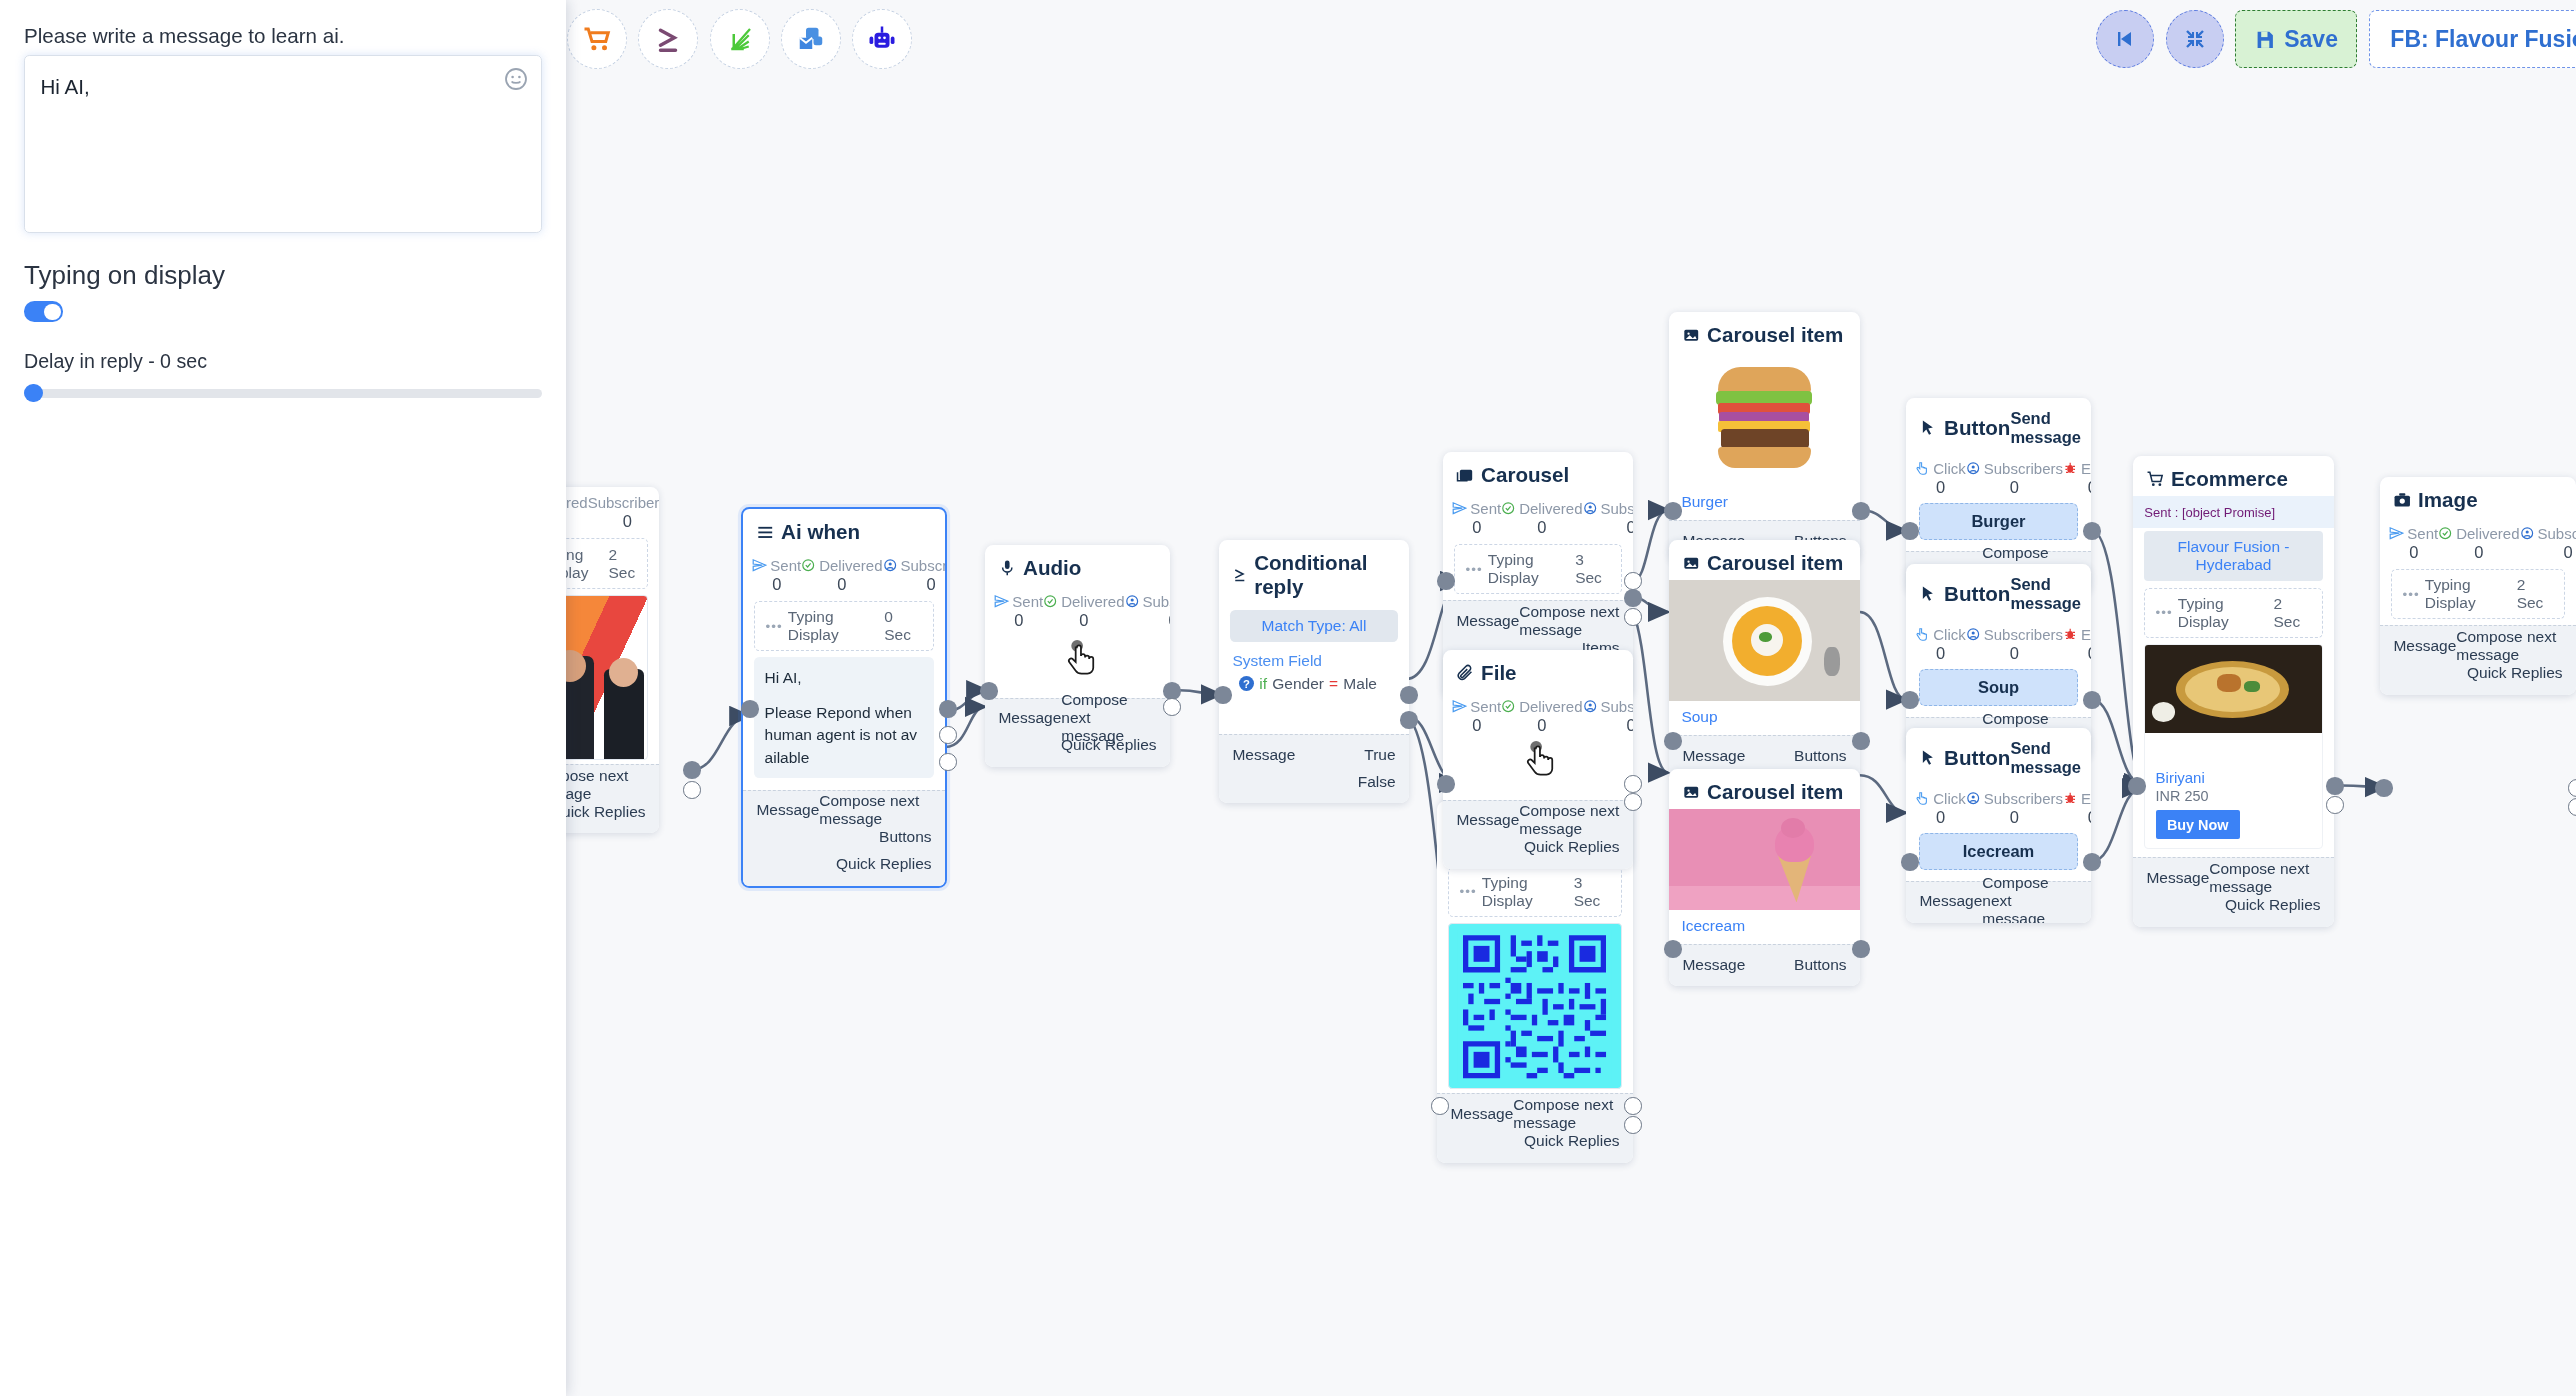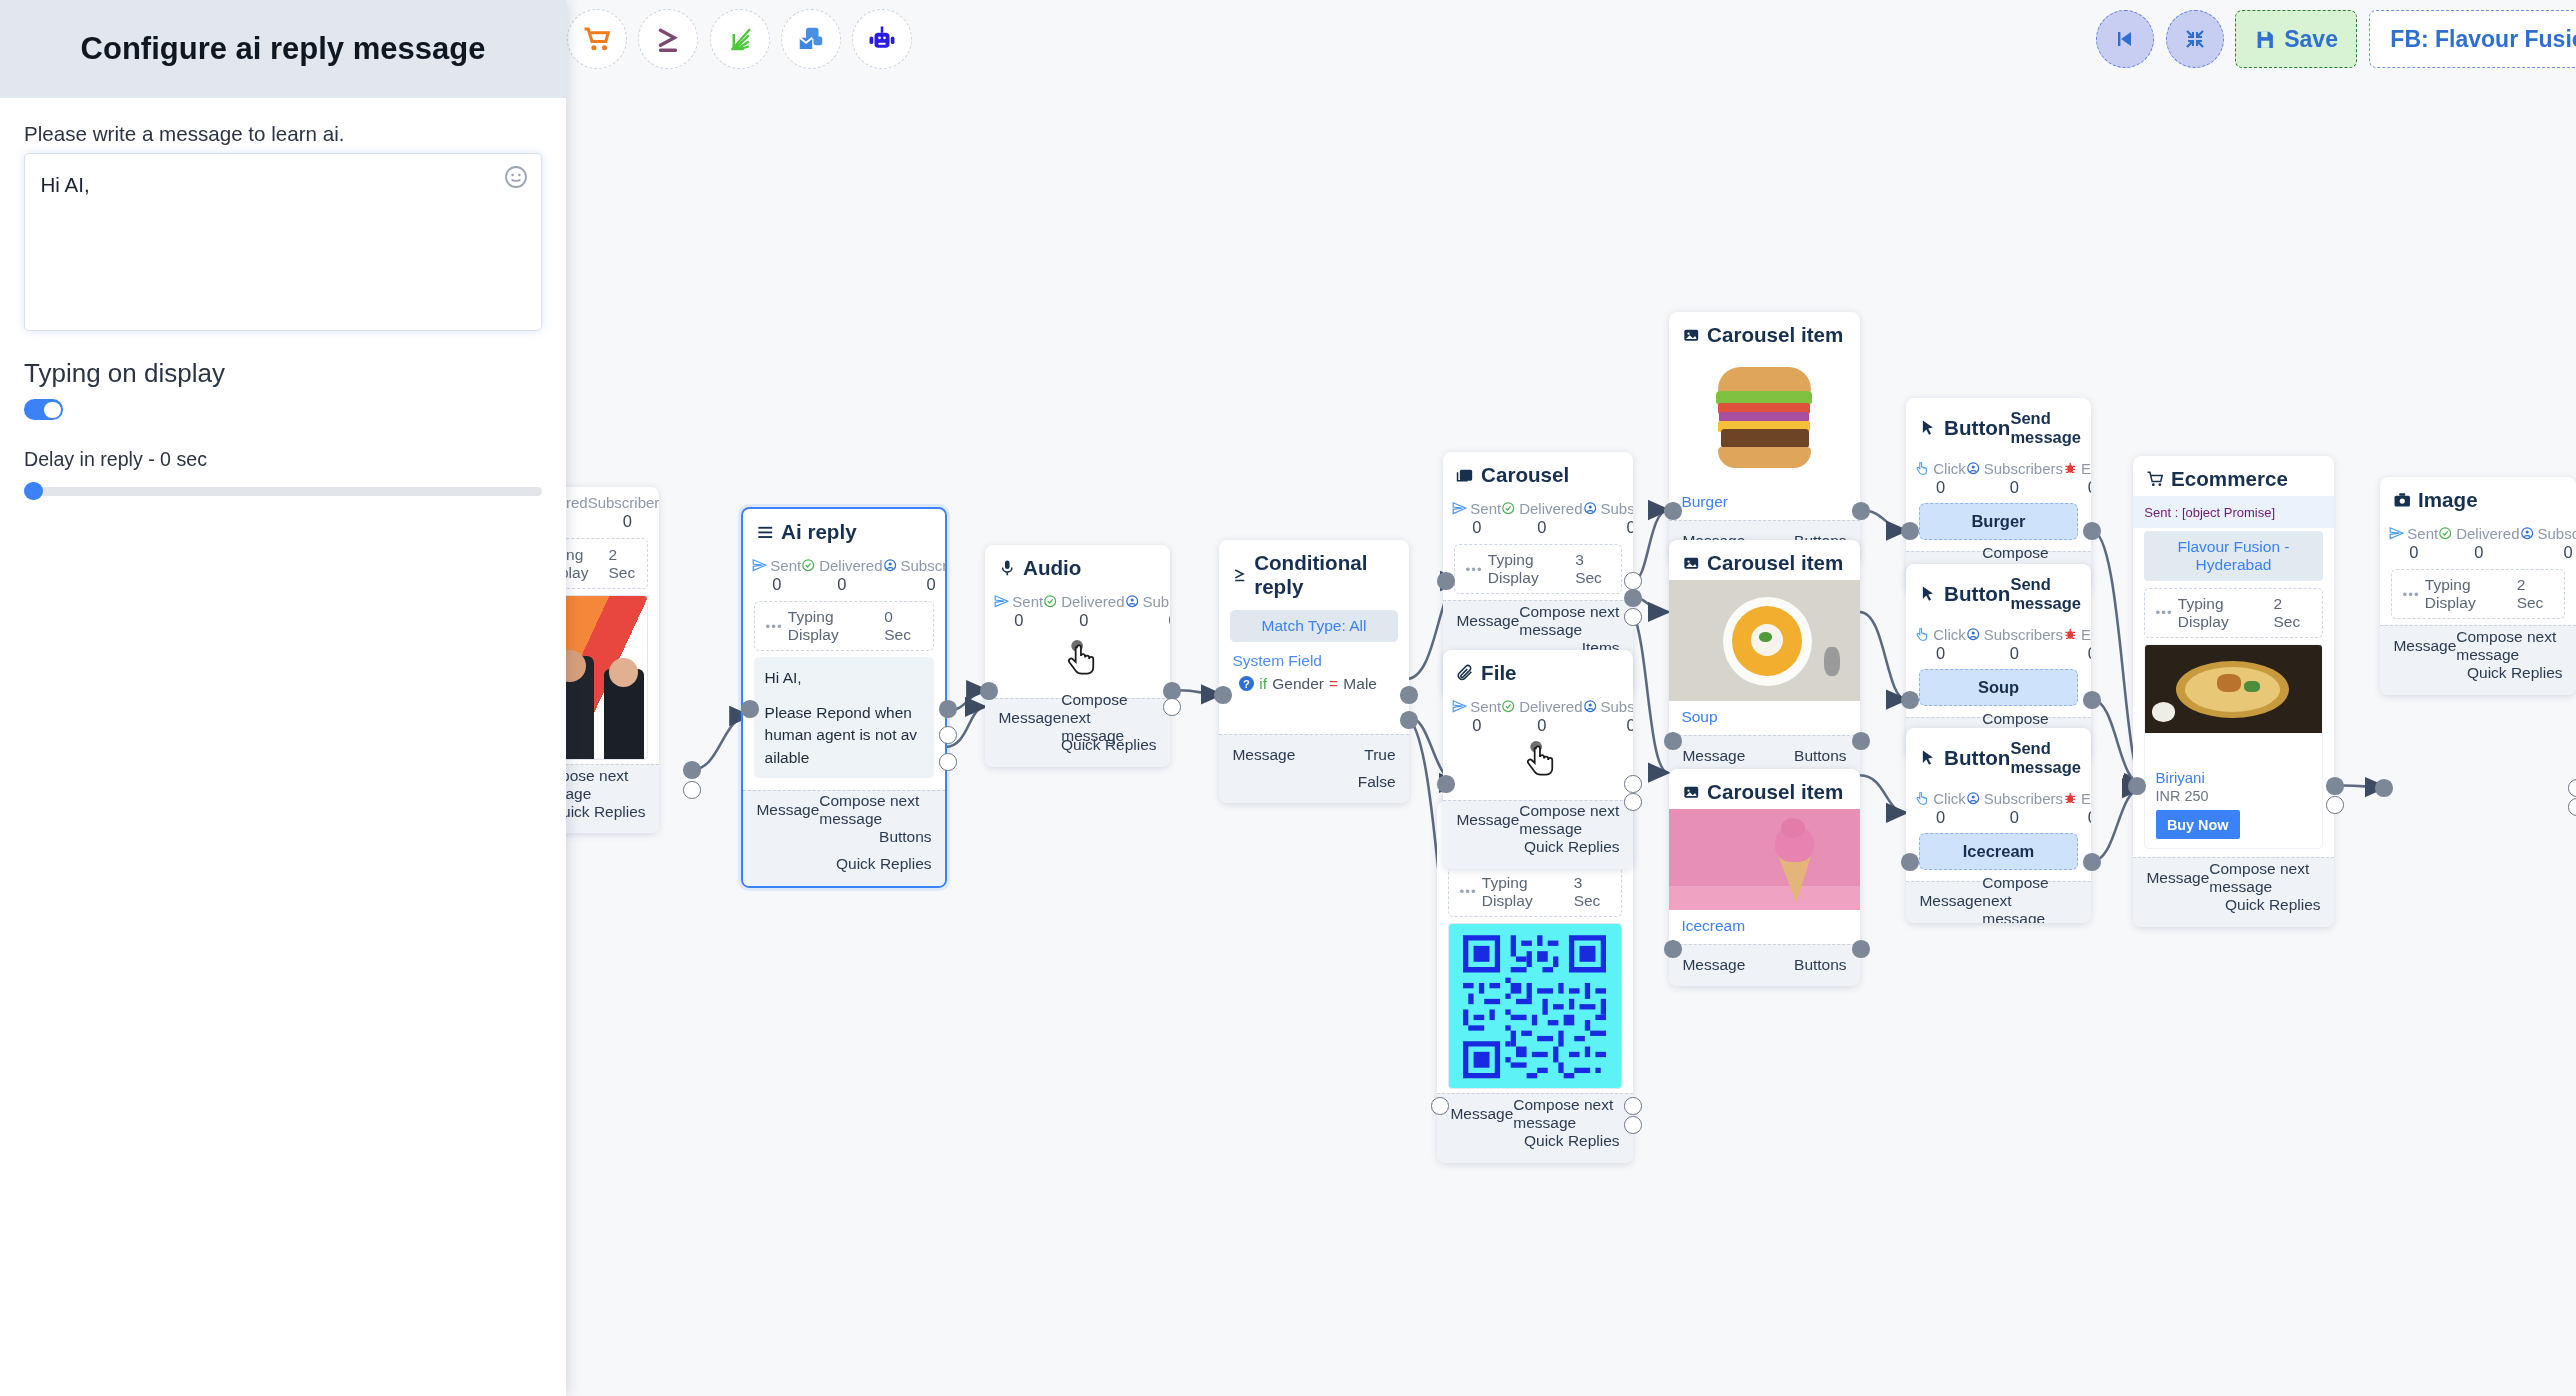--- a/index.html
+++ b/index.html
@@ -218,21 +218,21 @@
   <div class="node sel" style="left:741px; top:507px; width:206px;">
     <div class="node-hd">
       <div class="node-title">
         <svg viewBox="0 0 24 24">
             <g fill="#17304f">
               <rect x="3" y="5" width="18" height="2.4"></rect>
               <rect x="3" y="11" width="18" height="2.4"></rect>
               <rect x="3" y="17" width="18" height="2.4"></rect>
             </g>
           </svg>
-        <span>Ai reply</span>
+        <span>Ai when</span>
       </div>
     </div>
     <div class="stats">
       <div class="stat">
         <div class="stat-lbl">
             <svg viewBox="0 0 24 24">
               <path d="M2 21l21-9L2 3v7l15 2-15 2z" fill="none" stroke="#4a9bf0" stroke-width="2"></path>
             </svg>
             <span>Sent</span>
           </div>
@@ -1072,23 +1072,20 @@
         </svg>
       <span>Save</span>
     </div>
     <div class="page-btn">
       <span>FB: Flavour Fusion</span>
     </div>
   </div>
 </div>
 
 <div id="modal">
-  <div id="modal-hd">
-    <div id="modal-title">Configure ai reply message</div>
-  </div>
   <div id="modal-body">
     <div class="fld-label">Please write a message to learn ai.</div>
     <div class="ta-wrap">
       <div class="ta-line">Hi AI,</div>
       <div style="height:15.5px"></div>
       <svg class="emoji-btn" viewBox="0 0 24 24">
         <circle cx="12" cy="12" r="10" fill="none" stroke="#9aa4b2" stroke-width="1.8"></circle>
         <circle cx="8.6" cy="10" r="1.3" fill="#9aa4b2"></circle>
           <circle cx="15.4" cy="10" r="1.3" fill="#9aa4b2"></circle>
         <path d="M7.6 14.4c1.4 2 7.4 2 8.8 0" fill="none" stroke="#9aa4b2" stroke-width="1.8"></path>

